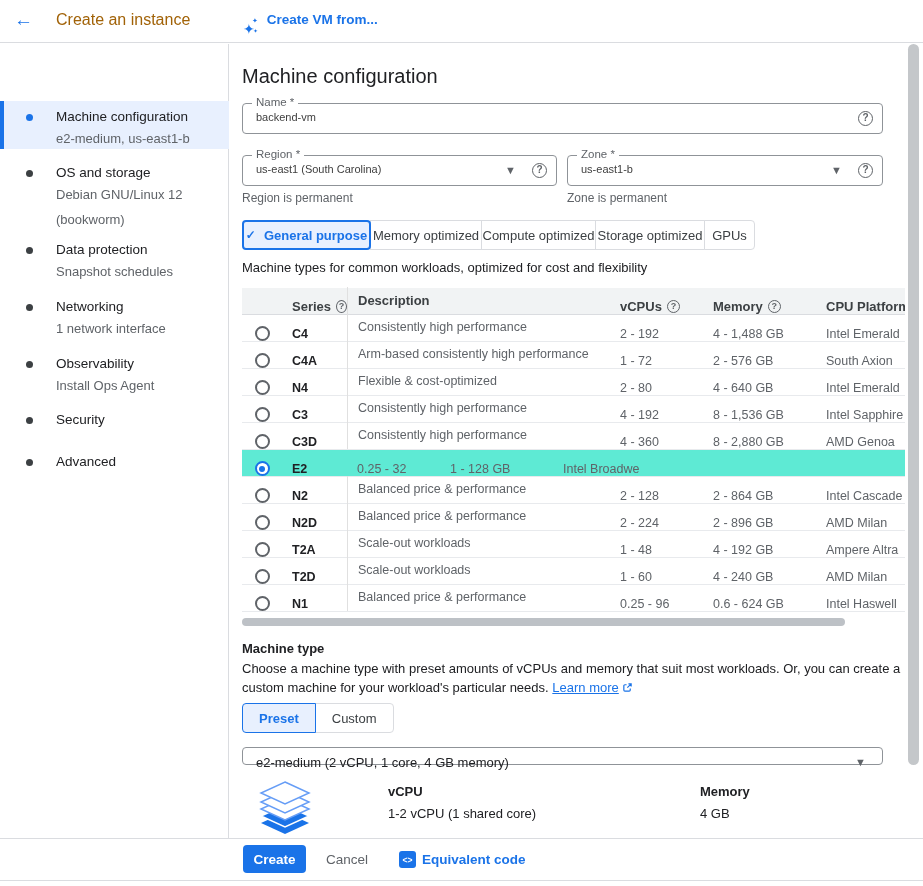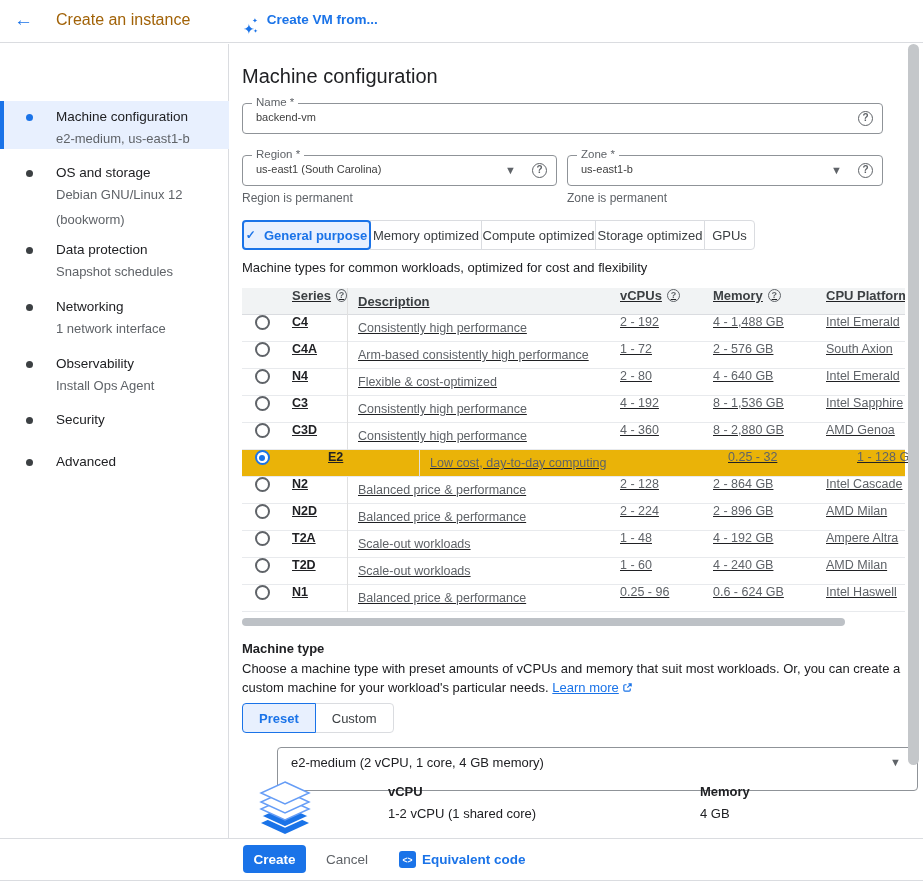--- a/index.html
+++ b/index.html
@@ -42,23 +42,23 @@
   
   .tabs { position:absolute; left:242px; top:220px; height:30px; display:flex; }
   .tab { height:30px; border:1px solid #dadce0; margin-left:-1px; display:flex; align-items:center; justify-content:center; font-size:13px; color:#3c4043; cursor:pointer; background:#fff; white-space:nowrap; }
   .tab:first-child { margin-left:0; border-radius:4px 0 0 4px; }
   .tab:last-child { border-radius:0 4px 4px 0; }
   .tab.selected { background:#e8f0fe; border:2px solid #1a73e8; color:#1a73e8; font-weight:700; border-radius:4px; z-index:2; }
   .tab .chk { margin-right:8px; font-size:12px; }
   .caption { position:absolute; left:242px; top:260px; font-size:13px; color:#202124; }
   
   .mtable { position:absolute; left:242px; top:288px; width:663px; }
-  .trow { display:flex; height:27px; align-items:flex-start; border-bottom:1px solid #e8eaed; cursor:pointer;text-decoration:underline; }
+  .trow { display:flex; height:27px; align-items:flex-end; border-bottom:1px solid #e8eaed; cursor:pointer; }
   .trow.head { background:#f1f3f4; border-bottom:1px solid #dadce0; height:27px; cursor:default; }
-  .trow.selected { background:#eab308;gap:36px; }
+  .trow.selected { background:#5eead4; }
   .c-radio { width:40px; display:flex; justify-content:center; flex:none; }
   .c-series { width:65px; padding-left:10px; flex:none; font-weight:700; font-size:12.5px; color:#202124; }
   .c-desc { width:263px; padding-left:10px; flex:none; font-size:12.5px; color:#5f6368; border-left:1px solid #e0e0e0; height:27px; line-height:27px; white-space:nowrap; overflow:hidden; }
   .c-vcpu { width:93px; padding-left:10px; flex:none; font-size:12.5px; color:#5f6368; }
   .c-mem { width:113px; padding-left:10px; flex:none; font-size:12.5px; color:#5f6368; }
   .c-cpu { width:89px; padding-left:10px; flex:none; font-size:12.5px; color:#5f6368; white-space:nowrap; overflow:hidden; }
   .trow.head .hc { font-size:13px; color:#3c4043; font-weight:700; display:flex; align-items:center; gap:5px; }
   .trow.head .c-series { font-size:13px; color:#3c4043; }
   .trow.head .c-desc { line-height:normal; color:#3c4043; font-size:13px; }
   .radio { width:15px; height:15px; border:2px solid #5f6368; border-radius:50%; background:#fff; position:relative; }
@@ -68,21 +68,21 @@
   
   .mt-head { position:absolute; left:242px; top:641px; font-size:13px; font-weight:700; color:#202124; }
   .mt-para { position:absolute; left:242px; top:659px; width:672px; font-size:13px; line-height:19px; color:#202124; }
   .link { color:#1a73e8; text-decoration:underline; cursor:pointer; }
   .extlink { display:inline-block; width:11px; height:11px; position:relative; margin-left:3px; }
   .extlink svg { position:absolute; top:1px; }
   .toggle { position:absolute; left:242px; top:703px; height:30px; display:flex; }
   .tg { height:30px; display:flex; align-items:center; padding:0 16px; font-size:13px; cursor:pointer; border:1px solid #dadce0; background:#fff; color:#3c4043; }
   .tg.on { background:#e8f0fe; border:1px solid #1a73e8; color:#1a73e8; font-weight:700; border-radius:4px 0 0 4px; z-index:2; }
   .tg.off { margin-left:-1px; border-radius:0 4px 4px 0; }
-  .select { position:absolute; left:242px; top:747px; width:641px; height:44px; border:1px solid #8f9398; border-radius:4px; background:#fff; cursor:pointer;margin-left:35px; }
+  .select { position:absolute; left:242px; top:747px; width:641px; height:18px; border:1px solid #8f9398; border-radius:4px; background:#fff; cursor:pointer; }
   .select .val { position:absolute; left:13px; top:7px; font-size:13px; color:#202124; }
   .select .caret { right:16px; }
   .spec-label { position:absolute; font-size:13px; font-weight:700; color:#202124; }
   .spec-value { position:absolute; font-size:13px; color:#202124;text-align:center; }
   .layers { position:absolute; left:256px; top:780px; }
   
   .footer { position:absolute; left:0; top:838px; width:923px; height:43px; background:#fff; border-top:1px solid #dadce0; border-bottom:1px solid #dadce0; }
   .btn-create { position:absolute; left:243px; top:6px; width:63px; height:28px; background:#1a73e8; color:#fff; border:none; border-radius:4px; font-size:13.5px; font-weight:700; font-family:"Liberation Sans",sans-serif; cursor:pointer; }
   .btn-cancel { position:absolute; left:316px; top:6px; height:28px; background:none; border:none; color:#5f6368; font-size:13.5px; font-weight:400; font-family:"Liberation Sans",sans-serif; cursor:pointer; padding:0 10px; }
   .eqcode { position:absolute; left:399px; top:12px; display:flex; align-items:center; gap:6px; color:#1a73e8; font-weight:700; font-size:13.5px; cursor:pointer; }
@@ -242,21 +242,20 @@
         <div class="c-desc">Consistently high performance</div>
         <div class="c-vcpu">4 - 360</div>
         <div class="c-mem">8 - 2,880 GB</div>
         <div class="c-cpu">AMD Genoa</div>
       </div>
       <div class="trow selected">
         <div class="c-radio">
           <div class="radio on"></div>
         </div>
         <div class="c-series">E2</div>
-        <div class="c-desc">Low cost, day-to-day computing</div>
         <div class="c-vcpu">0.25 - 32</div>
         <div class="c-mem">1 - 128 GB</div>
         <div class="c-cpu">Intel Broadwe</div>
       </div>
       <div class="trow">
         <div class="c-radio">
           <div class="radio"></div>
         </div>
         <div class="c-series">N2</div>
         <div class="c-desc">Balanced price &amp; performance</div>

